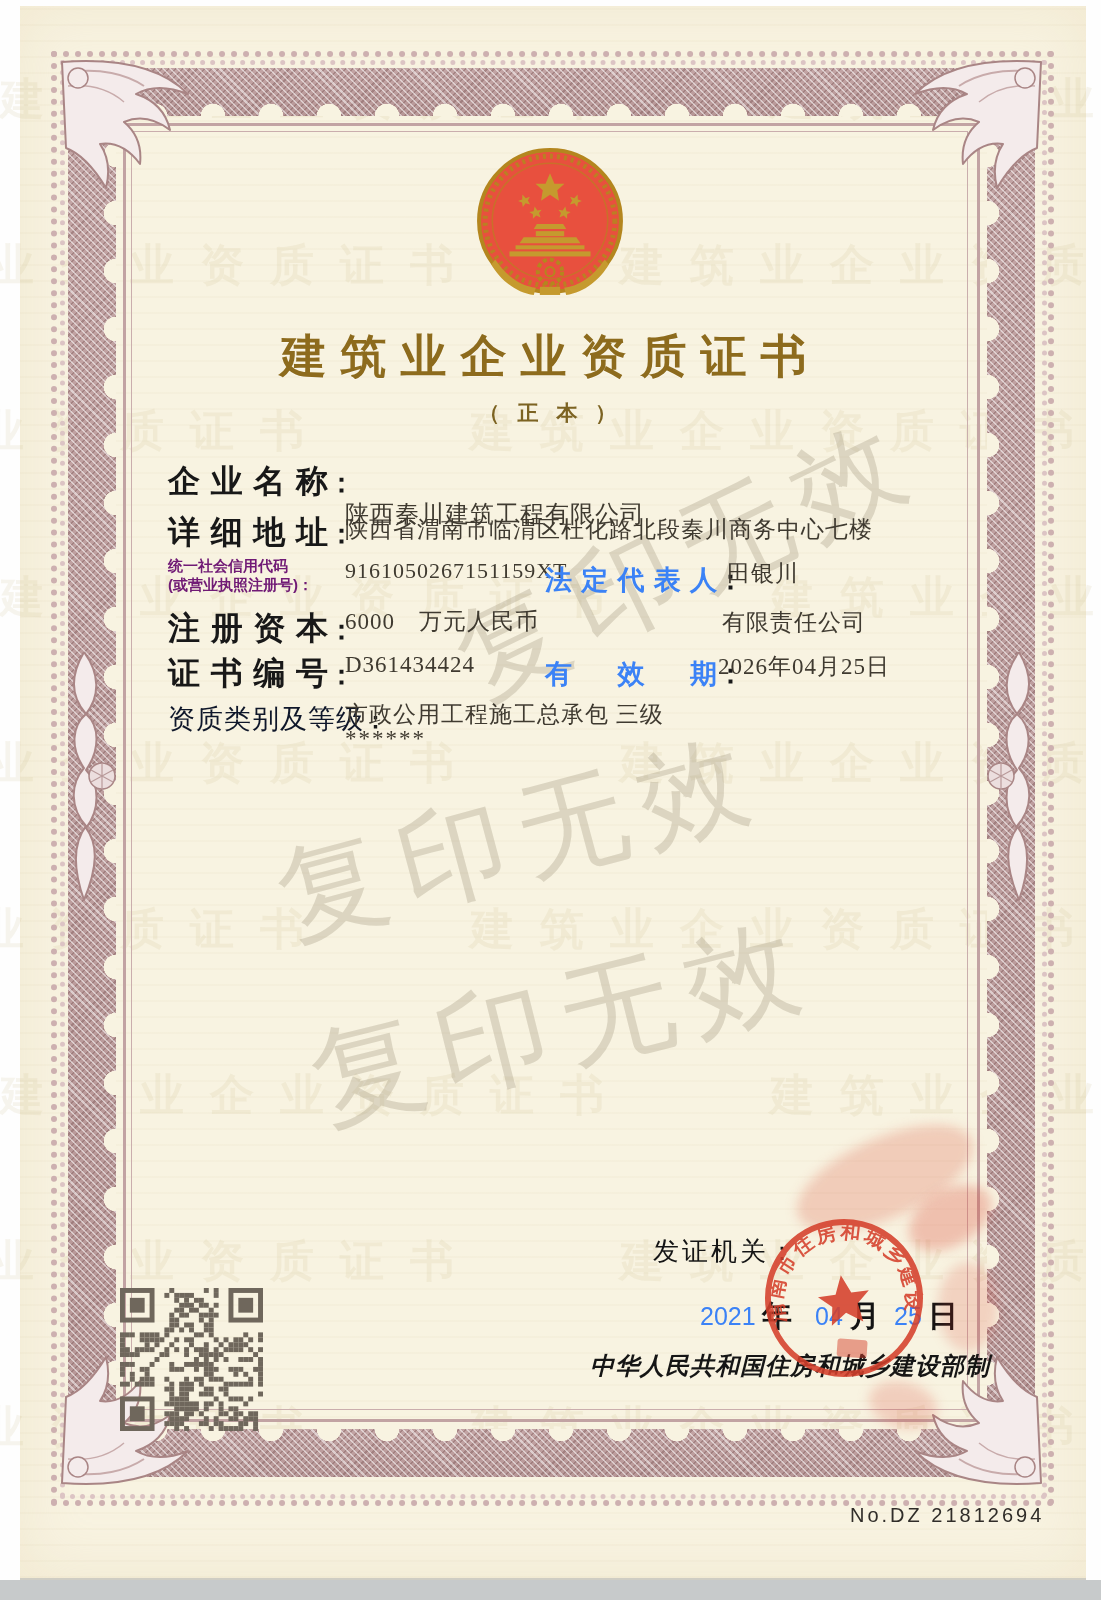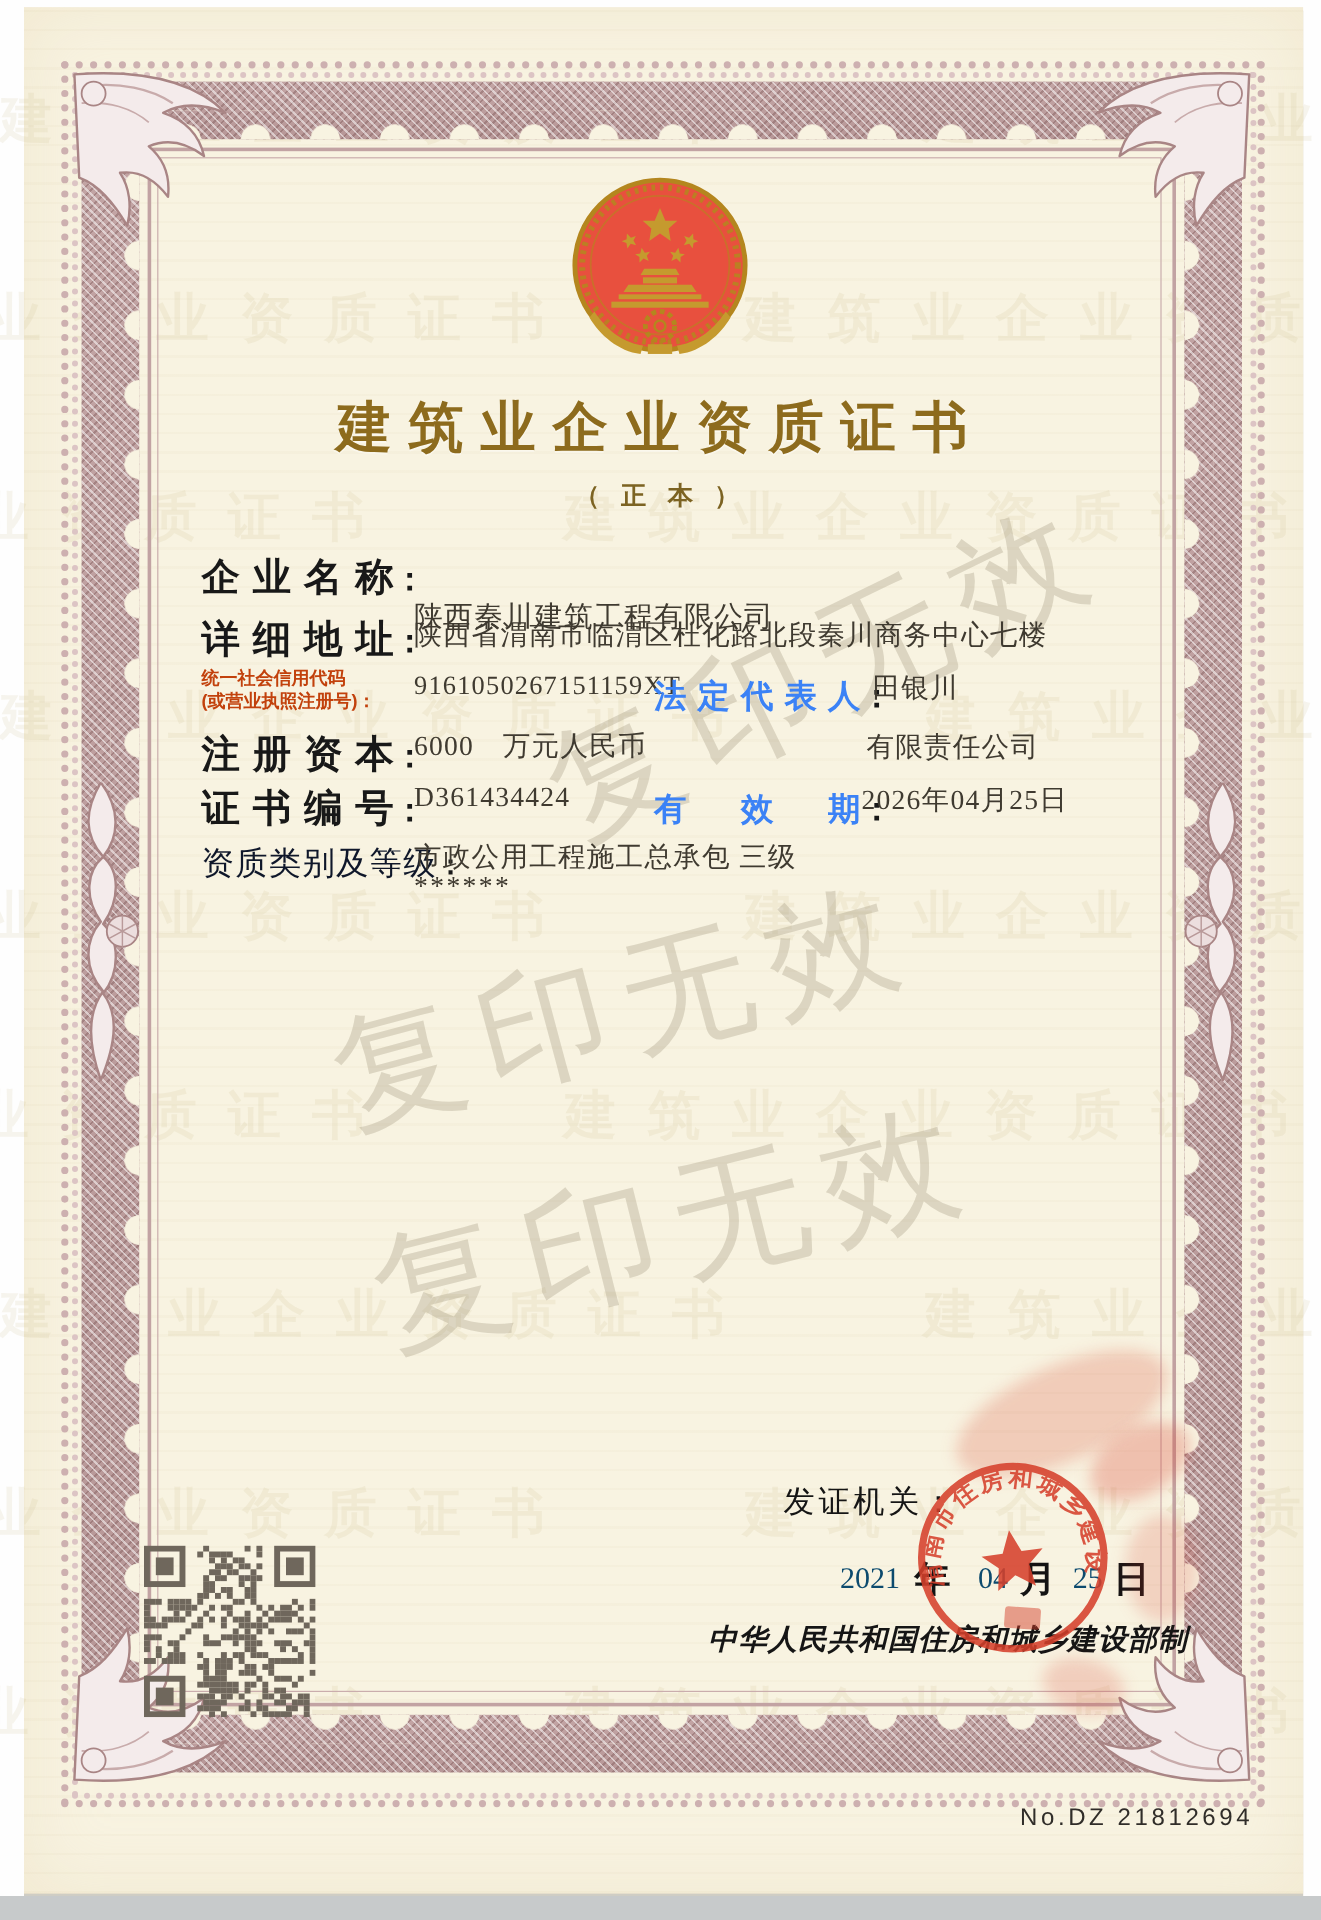--- a/index.html
+++ b/index.html
@@ -65,25 +65,25 @@
   .title{position:absolute;left:0;top:326px;width:1101px;text-align:center;font-size:46px;
          font-weight:bold;letter-spacing:14px;color:#8d6b1d;text-shadow:0 1px 0 rgba(255,255,255,.4);}
   .subtitle{position:absolute;left:0;top:399px;width:1101px;text-align:center;font-size:21px;
          font-weight:bold;letter-spacing:6px;color:#7c6322;}
   .abs{position:absolute;white-space:nowrap;}
   .flabel{display:inline-block;width:160px;text-align:justify;text-align-last:justify;
           font-weight:bold;font-size:32px;color:#181818;}
   .flabel2{display:inline-block;width:172px;text-align:justify;text-align-last:justify;
           font-weight:bold;font-size:27px;color:#3b82f6;}
   .colon{font-weight:bold;font-size:27px;color:#181818;}
-  .smalllabel{font-weight:bold;font-size:15px;line-height:19px;color:#c2410c;}
+  .smalllabel{font-weight:bold;font-size:15px;line-height:19px;color:#701a75;}
   .quallabel{font-weight:normal;font-size:27px;color:#0f172a;letter-spacing:1px;}
   .fvalue{font-family:"Liberation Serif",serif;font-size:23px;color:#3f3a30;letter-spacing:1px;}
   .issuer{font-weight:normal;font-size:26px;color:#151515;letter-spacing:3px;}
-  .dnum{font-family:Liberation Serif, serif;font-size:25px;color:#0c4a6e;}
+  .dnum{font-family:Liberation Sans, sans-serif;font-size:25px;color:#3b82f6;}
   .dunit{font-weight:bold;font-size:30px;color:#131313;}
   .madeby{font-weight:bold;font-size:24px;color:#151515;letter-spacing:1px;font-style:italic;}
   .footer-query{position:absolute;left:55px;top:1512px;font-size:17px;color:#46413a;letter-spacing:.5px;}
   .footer-serial{position:absolute;left:850px;top:1504px;font-size:20px;color:#302d29;letter-spacing:3px;}
 
   
   .sealwrap{position:absolute;left:758px;top:1212px;width:172px;height:172px;z-index:6;}
   .smudge{position:absolute;z-index:5;border-radius:50%;filter:blur(6px);}
   .sm1{left:790px;top:1138px;width:190px;height:80px;transform:rotate(-24deg);background:rgba(214,62,43,.22);}
   .sm2{left:905px;top:1190px;width:90px;height:56px;transform:rotate(-30deg);background:rgba(214,62,43,.28);}

